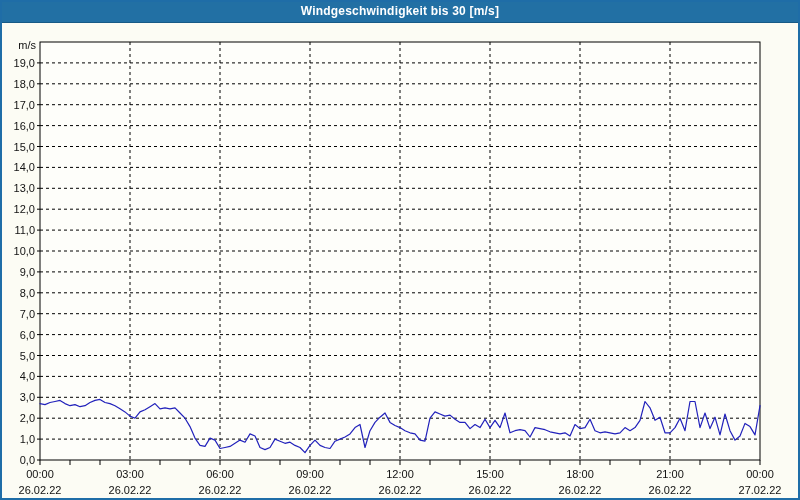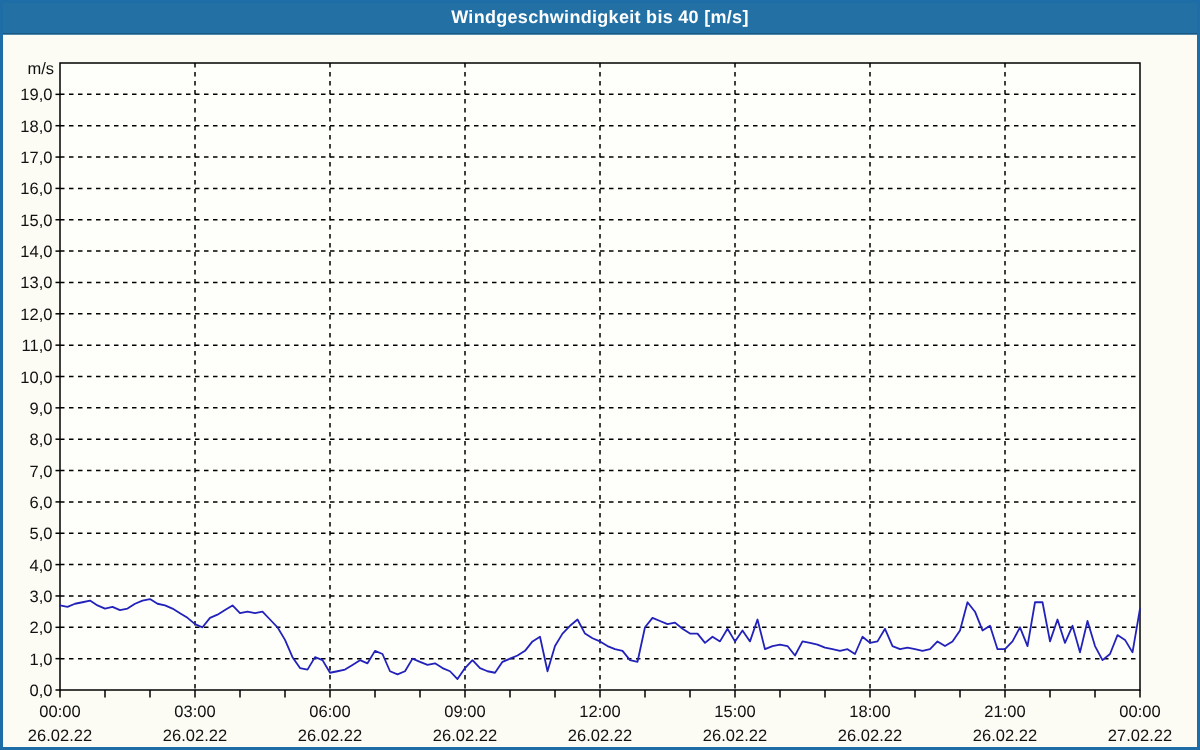--- a/index.html
+++ b/index.html
@@ -41,21 +41,21 @@
     font-size:11px;
     fill:#111111;
   }
 </style>
 </head>
 <body>
 
 <div class="window">
   <div class="window-border"></div>
   <div class="titlebar">
-    <span>Windgeschwindigkeit bis 40 [m/s]</span>
+    <span>Windgeschwindigkeit bis 30 [m/s]</span>
   </div>
   <svg class="chart" viewBox="0 0 800 500">
       <rect x="40" y="42" width="720" height="418" fill="#fefefa"></rect>
       <line x1="40" y1="439.1" x2="760" y2="439.1" stroke="#000000" stroke-width="1" stroke-dasharray="3 3"></line>
       <line x1="40" y1="418.2" x2="760" y2="418.2" stroke="#000000" stroke-width="1" stroke-dasharray="3 3"></line>
       <line x1="40" y1="397.3" x2="760" y2="397.3" stroke="#000000" stroke-width="1" stroke-dasharray="3 3"></line>
       <line x1="40" y1="376.4" x2="760" y2="376.4" stroke="#000000" stroke-width="1" stroke-dasharray="3 3"></line>
       <line x1="40" y1="355.5" x2="760" y2="355.5" stroke="#000000" stroke-width="1" stroke-dasharray="3 3"></line>
       <line x1="40" y1="334.6" x2="760" y2="334.6" stroke="#000000" stroke-width="1" stroke-dasharray="3 3"></line>
       <line x1="40" y1="313.7" x2="760" y2="313.7" stroke="#000000" stroke-width="1" stroke-dasharray="3 3"></line>

